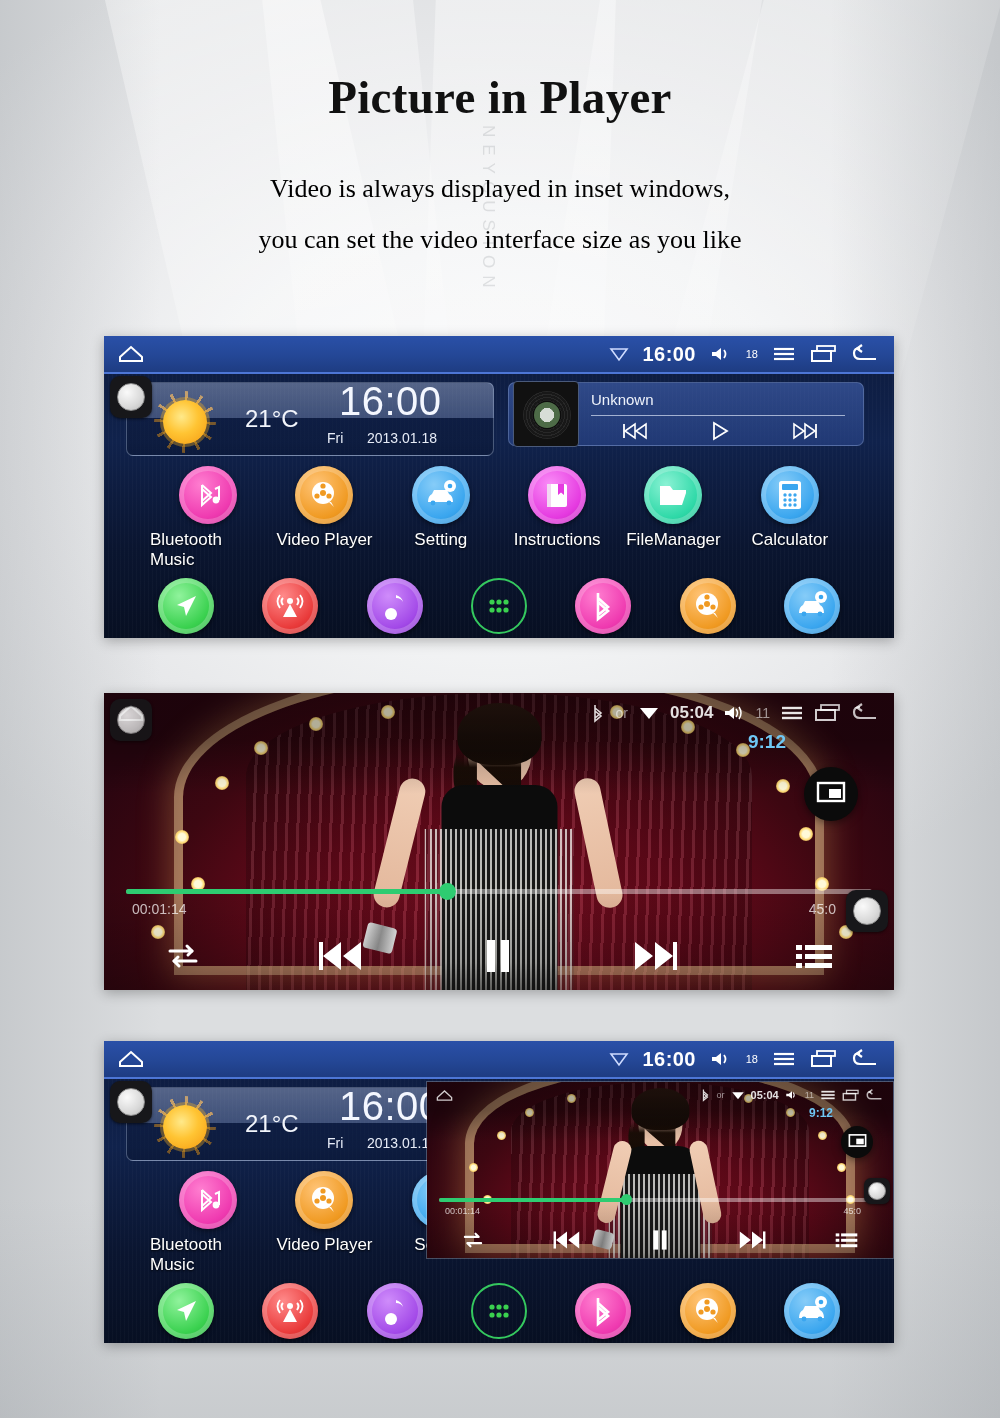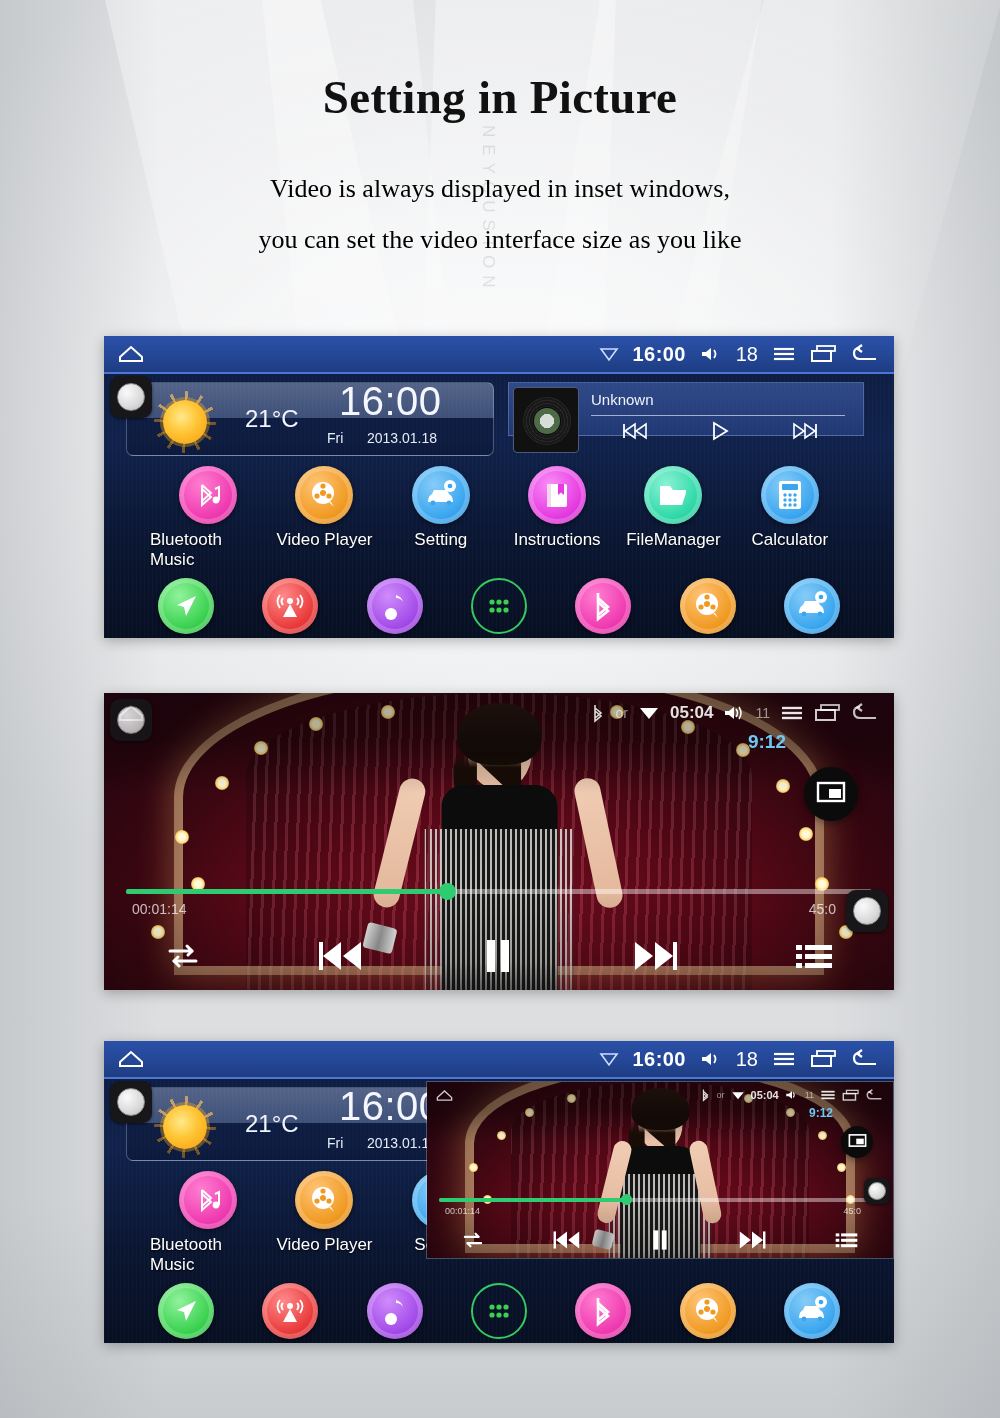--- a/index.html
+++ b/index.html
@@ -80,21 +80,21 @@
 
   
   .statusbar {
     position:relative; z-index:2; height:38px; width:100%;
     background: linear-gradient(180deg,#2a50a8 0%, #244796 55%, #1e3c82 100%);
     border-bottom:2px solid #4d76d6;
     display:flex; align-items:center; padding:0 14px;
   }
   .sb-right { margin-left:auto; display:flex; align-items:center; gap:14px; }
   .sb-txt { color:#fff; font-size:20px; font-weight:bold; letter-spacing:.4px; }
-  .sb-vol-num { color:#fff; font-size:20px; }
+  .sb-vol-num { color:#fff; font-size:11px; }
   .ico { display:inline-flex; align-items:center; justify-content:center; }
 
   
   .knob {
     position:absolute; width:42px; height:42px; border-radius:10px;
     background:#17171a; display:flex; align-items:center; justify-content:center;
     z-index:9; box-shadow:0 1px 3px rgba(0,0,0,.6);
   }
   .knob i {
     display:block; width:28px; height:28px; border-radius:50%;
@@ -129,24 +129,24 @@
       #f9a21b 240deg 246deg, transparent 246deg 270deg, #f9a21b 270deg 276deg, transparent 276deg 300deg,
       #f9a21b 300deg 306deg, transparent 306deg 330deg, #f9a21b 330deg 336deg, transparent 336deg 360deg);
     z-index:-1;
   }
   .w-temp { position:absolute; left:118px; top:22px; color:#f2f5fb; font-size:24px; }
   .w-time { position:absolute; left:212px; top:-4px; color:#f4f7ff; font-size:40px; font-weight:300; letter-spacing:.5px;}
   .w-day  { position:absolute; left:200px; top:47px; color:#e7ecf7; font-size:14px; }
   .w-date { position:absolute; left:240px; top:47px; color:#e7ecf7; font-size:14px; }
 
   .w-music {
-    width:356px; height:54px; border-radius:0; position:relative;
+    width:356px; height:64px; border-radius:7px; position:relative;
     background:linear-gradient(180deg, rgba(68,100,178,.62), rgba(42,70,140,.62));
     border:1px solid rgba(170,190,225,.30);
-    display:flex; padding:4px;
+    display:flex; align-items:center; padding:4px;
   }
   .albumart {
     width:66px; height:66px; border-radius:4px; flex:0 0 auto;
     background:radial-gradient(circle at 50% 50%, #2c2c2c 0 12%, #111 13% 100%);
     border:1px solid #4a5a7a; position:relative; overflow:hidden;
   }
   .albumart::before{
     content:""; position:absolute; left:9px; top:9px; width:48px; height:48px; border-radius:50%;
     background: repeating-radial-gradient(circle at 50% 50%, #0c0c0c 0 2px, #1d1d1d 2px 3px);
     box-shadow: inset 0 0 0 9px rgba(255,255,255,.05);
@@ -315,21 +315,21 @@
   <div class="beam b3"></div>
   <div class="beam b4"></div>
   <div class="beam b5"></div>
   <div class="shade-l"></div>
   <div class="shade-r"></div>
   <div class="shade-b"></div>
 </div>
 <div class="watermark">NEYCUSTON</div>
 
 <div class="head">
-  <div class="title">Setting in Picture</div>
+  <div class="title">Picture in Player</div>
   <div class="sub">
     <div>Video is always displayed in inset windows,</div>
     <div>you can set the video interface size as you like</div>
   </div>
 </div>
 
 <div class="screen" id="screen1">
   <div class="home">
 
     <div class="statusbar">

